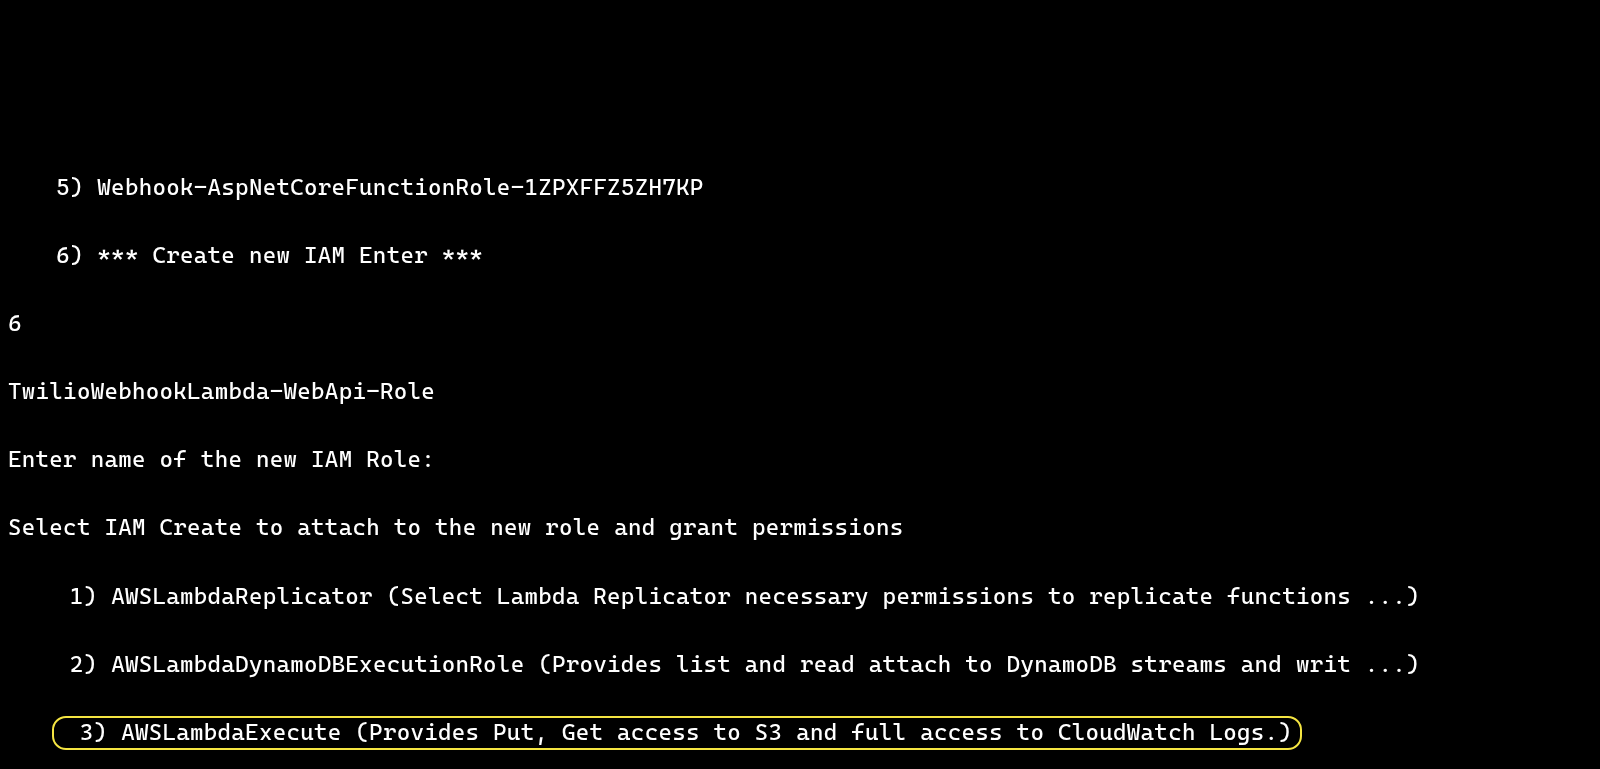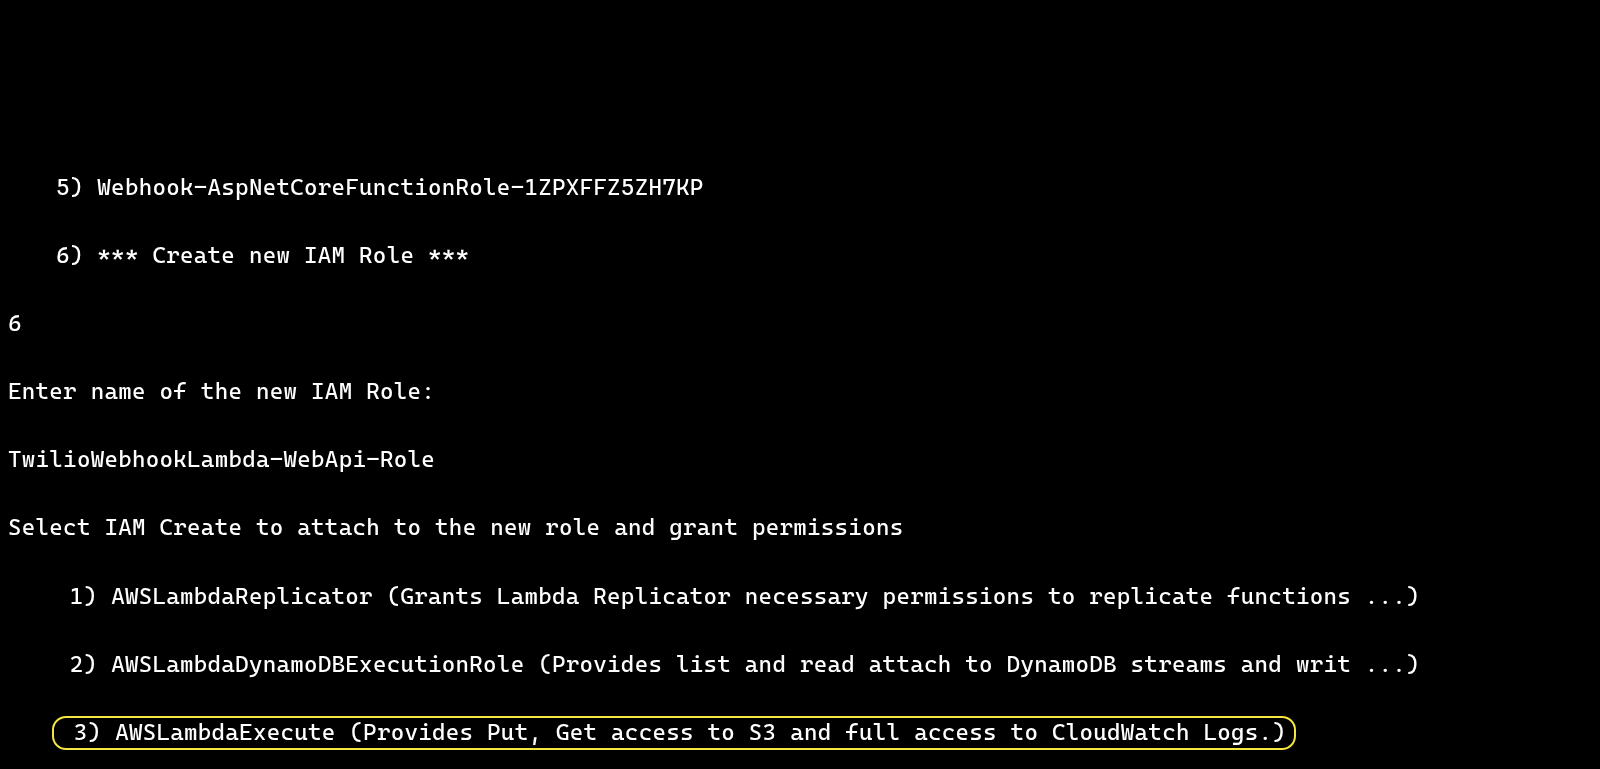--- a/index.html
+++ b/index.html
@@ -25,39 +25,39 @@
     }
     .line {
       display: block;
     }
     .indent {
       padding-left: 48px;
     }
     .highlighted {
       border: 2.5px solid #f5e542;
       border-radius: 14px;
-      padding: 0 8px 0 6px;
+      padding: 0 8px 0 12px;
       margin-left: 44px;
       display: inline-block;
       line-height: 1.3;
     }
   </style>
 </head>
 <body>
 
 
 
 <div class="terminal-content">
 <span class="line indent"><span>5)</span> <span>Webhook-AspNetCoreFunctionRole-1ZPXFFZ5ZH7KP</span></span>
-<span class="line indent"><span>6)</span> <span>*** Create new IAM Role ***</span></span>
+<span class="line indent"><span>6)</span> <span>*** Create new IAM Enter ***</span></span>
 <span class="line">6</span>
+<span class="line">TwilioWebhookLambda-WebApi-Role</span>
 <span class="line">Enter name of the new IAM Role:</span>
-<span class="line">TwilioWebhookLambda-WebApi-Role</span>
 <span class="line">Select IAM Create to attach to the new role and grant permissions</span>
-<span class="line indent"><span> 1)</span> <span>AWSLambdaReplicator (Grants Lambda Replicator necessary permissions to replicate functions ...)</span></span>
+<span class="line indent"><span> 1)</span> <span>AWSLambdaReplicator (Select Lambda Replicator necessary permissions to replicate functions ...)</span></span>
 <span class="line indent"><span> 2)</span> <span>AWSLambdaDynamoDBExecutionRole (Provides list and read attach to DynamoDB streams and writ ...)</span></span>
 <span class="line"><span class="highlighted"><span> 3)</span> <span>AWSLambdaExecute (Provides Put, Get access to S3 and full access to CloudWatch Logs.)</span></span></span>
 
 
 
 
 
 
 
 

